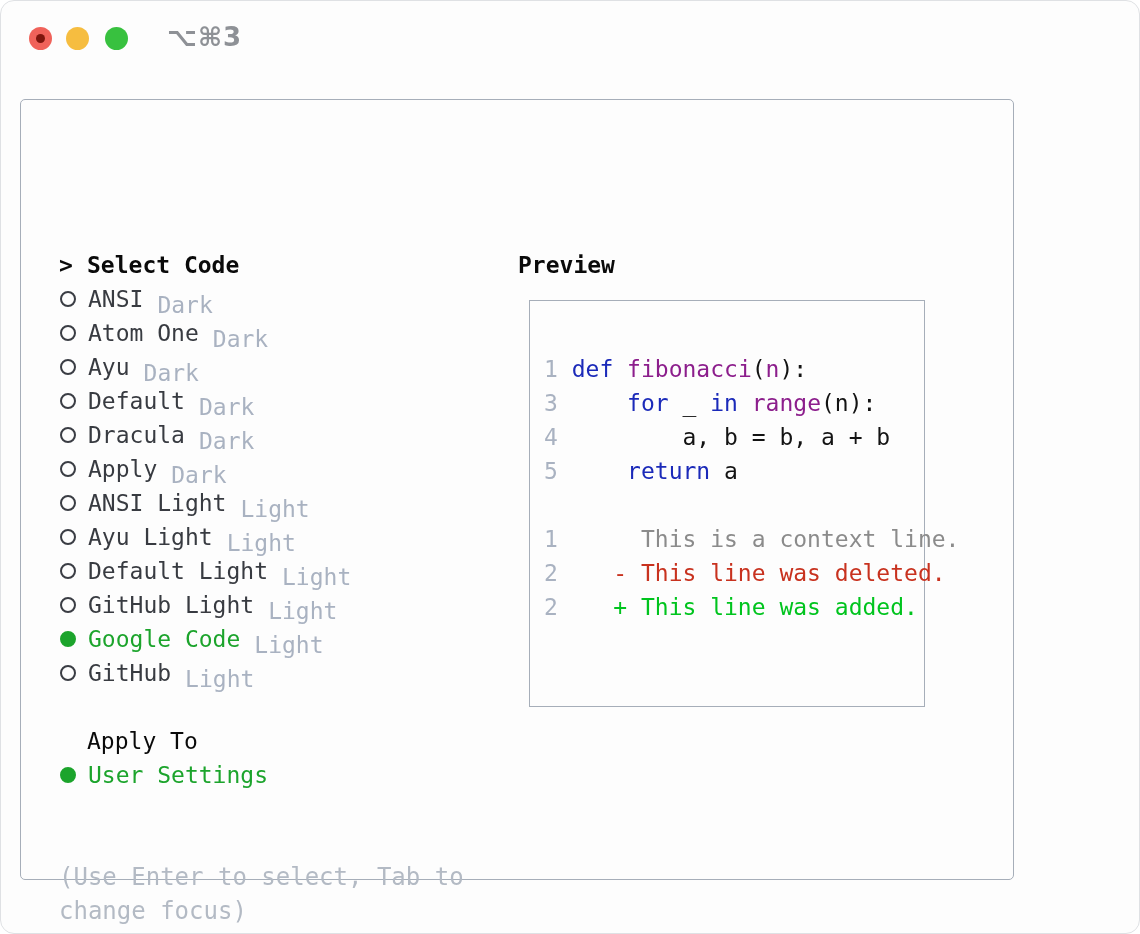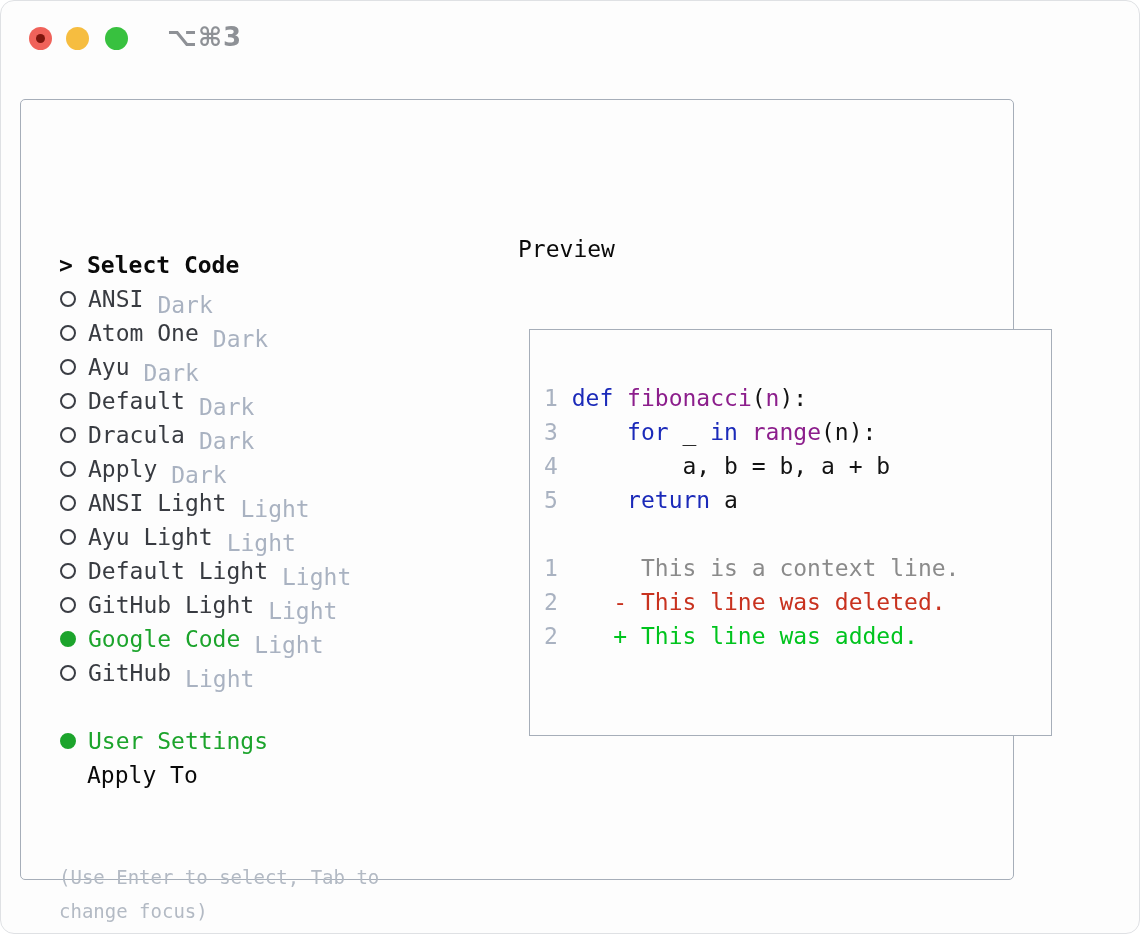--- a/index.html
+++ b/index.html
@@ -28,27 +28,27 @@
   .radio{display:inline-block;width:12px;height:12px;border:2px solid #3a3d44;
          border-radius:50%;margin:0 12px 0 1px;flex:0 0 12px;box-sizing:content-box;}
   .radio.filled{background:var(--green);border-color:var(--green);}
   .row .name{color:var(--text);}
   .row.selected .name{color:var(--green);}
   .row.header-row .name{color:#0a0a0a;font-weight:bold;}
   .row.subheader-row .name{color:#0a0a0a;}
   .variant{color:var(--muted);padding-left:14px;margin-top:12px;}
   #theme-list{left:38px;top:148px;}
   #apply-to{left:38px;top:624px;}
-  .hint{position:absolute;left:38px;top:760px;font-size:19px;line-height:34px;
+  .hint{position:absolute;left:38px;top:760px;font-size:24px;line-height:34px;
         color:var(--hint);white-space:pre;}
   
-  .preview-title{position:absolute;left:497px;top:132px;height:34px;line-height:34px;
-                 font-size:23px;font-weight:normal;color:#0a0a0a;}
-  .preview-box{position:absolute;left:508px;top:200px;width:523px;height:407px;
-               border:1.5px solid var(--border);box-sizing:border-box;background:#fdfdfd;margin-top:29px;}
+  .preview-title{position:absolute;left:497px;top:148px;height:34px;line-height:34px;
+                 font-size:23px;font-weight:bold;color:#0a0a0a;}
+  .preview-box{position:absolute;left:508px;top:200px;width:396px;height:407px;
+               border:1.5px solid var(--border);box-sizing:border-box;background:#fdfdfd;}
   .code{position:absolute;left:14px;top:51px;font-size:23px;}
   .code-line{height:34px;line-height:34px;white-space:pre;}
   .tok-num{color:var(--num);}
   .tok-kw{color:var(--kw);}
   .tok-fn{color:var(--fn);}
   .tok-lit{color:var(--lit);}
   .tok-plain{color:#131313;}
   .tok-ctx{color:var(--ctx);}
   .tok-del{color:var(--del);}
   .tok-add{color:var(--add);}
@@ -79,22 +79,22 @@
         <div class="row"><span class="radio"></span><span class="name">Apply</span><span class="variant">Dark</span></div>
         <div class="row"><span class="radio"></span><span class="name">ANSI Light</span><span class="variant">Light</span></div>
         <div class="row"><span class="radio"></span><span class="name">Ayu Light</span><span class="variant">Light</span></div>
         <div class="row"><span class="radio"></span><span class="name">Default Light</span><span class="variant">Light</span></div>
         <div class="row"><span class="radio"></span><span class="name">GitHub Light</span><span class="variant">Light</span></div>
         <div class="row selected"><span class="radio filled"></span><span class="name">Google Code</span><span class="variant">Light</span></div>
         <div class="row"><span class="radio"></span><span class="name">GitHub</span><span class="variant">Light</span></div>
       </div>
 
     <div class="listing" id="apply-to">
+        <div class="row subheader-row"><span class="marker"></span><span class="name">Apply To</span></div>
         <div class="row selected"><span class="radio filled"></span><span class="name">User Settings</span></div>
-        <div class="row subheader-row"><span class="marker"></span><span class="name">Apply To</span></div>
       </div>
 
     <div class="hint"><span>(Use Enter to select, Tab to</span>
 <span>change focus)</span></div>
 
     <div class="preview-title">Preview</div>
 
     <div class="preview-box">
       <div class="code" id="preview-code">
           <div class="code-line"><span class="tok-num">1 </span><span class="tok-kw">def</span><span class="tok-plain"> </span><span class="tok-fn">fibonacci</span><span class="tok-plain">(</span><span class="tok-fn">n</span><span class="tok-plain">):</span></div>

